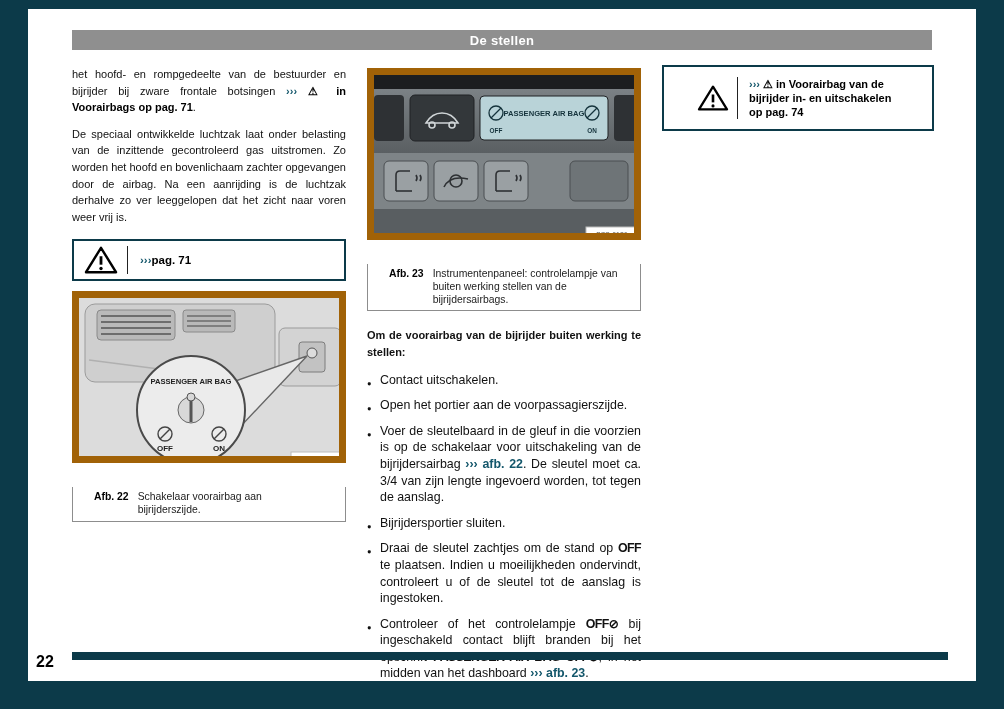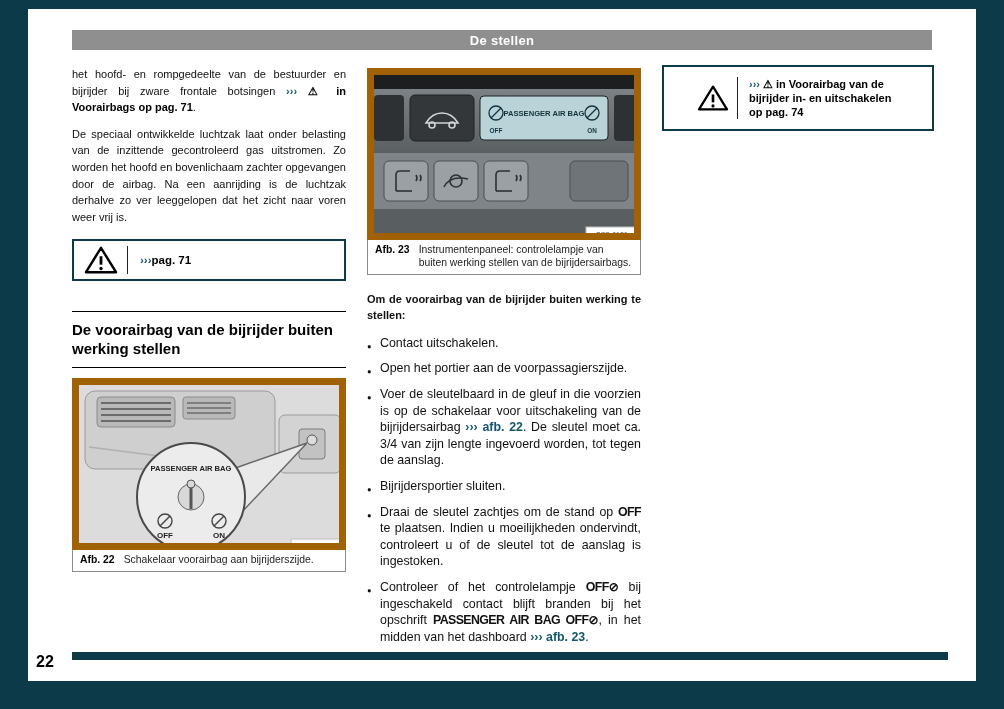--- a/index.html
+++ b/index.html
@@ -38,22 +38,22 @@
   .section-heading{
     font-size:15px;line-height:19px;font-weight:bold;color:#000;
     margin:30px 0 0;padding:8px 0 9px;border-top:1px solid #000;border-bottom:1px solid #000;
   }
 
   .figure{margin-top:10px;}
   .fig-img{border:7px solid #a16207;height:172px;overflow:hidden;background:#dcdcdc;}
   .fig-img svg{display:block;}
   .fig-img text{font-family:"Liberation Sans",sans-serif;}
   .fig-caption{
-    border:1px solid #8d8d8d;border-top:none;padding:4px 7px;
-    font-size:10.4px;line-height:12.8px;color:#222;display:flex;gap:9px;align-items:flex-start;text-align:left;
+    border:1px solid #8d8d8d;border-top:none;padding:4px 21px;
+    font-size:10.4px;line-height:12.8px;color:#222;display:flex;gap:9px;align-items:flex-start;text-align:left;margin-top:24px;
   }
   .fig-caption strong{flex:none;}
 
   .fig-dark{background:#45494c;}
 
   .intro{font-weight:bold;margin:16px 0 11px;}
   .bullet{position:relative;padding-left:13px;margin:0 0 9px;font-size:12.4px;line-height:16.6px;color:#111;text-align:justify;}
   .bullet::before{content:"●";position:absolute;left:0;top:4px;font-size:7.5px;color:#111;}
 
   .ref-box{border:2px solid var(--frame,#0c3a49);padding:10px 28px;margin-top:2px;}
@@ -86,21 +86,20 @@
           <line x1="18" y1="12" x2="18" y2="21" stroke="#000" stroke-width="3"></line>
           <circle cx="18" cy="25" r="1.8" fill="#000"></circle>
         </svg>
       </div>
       <div class="note-text">
           <span class="ref">››› </span>
           <strong>pag. 71</strong>
         </div>
     </div>
 
-    <h2 class="section-heading">De voorairbag van de bijrijder buiten werking stellen</h2>
 
     <figure class="figure" style="margin:10px 0 0;">
       <div class="fig-img">
         <svg width="272" height="172" viewBox="0 0 272 172">
           <rect x="0" y="0" width="272" height="172" fill="#dcdcdc"></rect>
           <rect x="6" y="6" width="190" height="78" rx="10" fill="#cfcfcf" stroke="#9b9b9b"></rect>
           <rect x="18" y="12" width="78" height="30" rx="4" fill="#b9b9b9" stroke="#8a8a8a"></rect>
           <g stroke="#6d6d6d" stroke-width="2">
             <line x1="22" y1="18" x2="92" y2="18"></line>
               <line x1="22" y1="24" x2="92" y2="24"></line>

